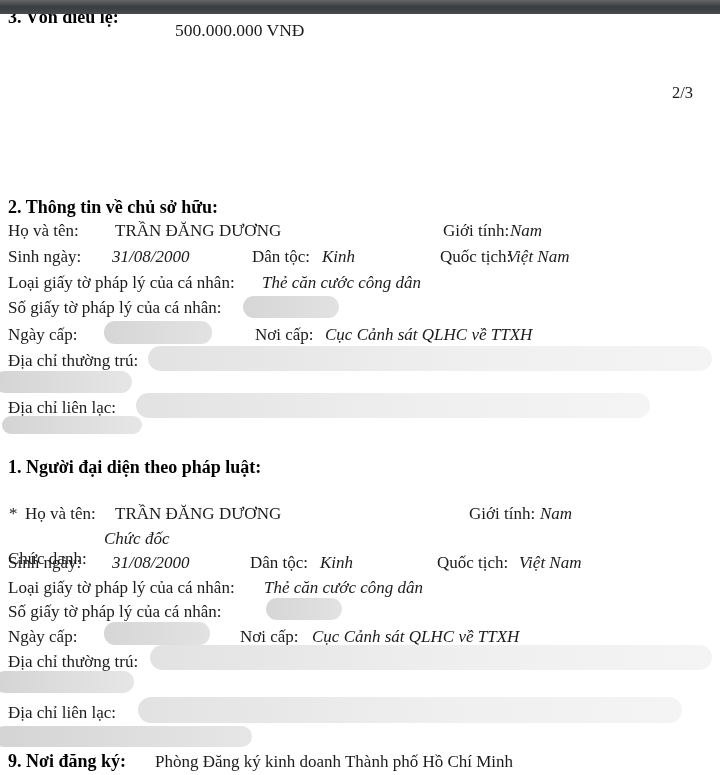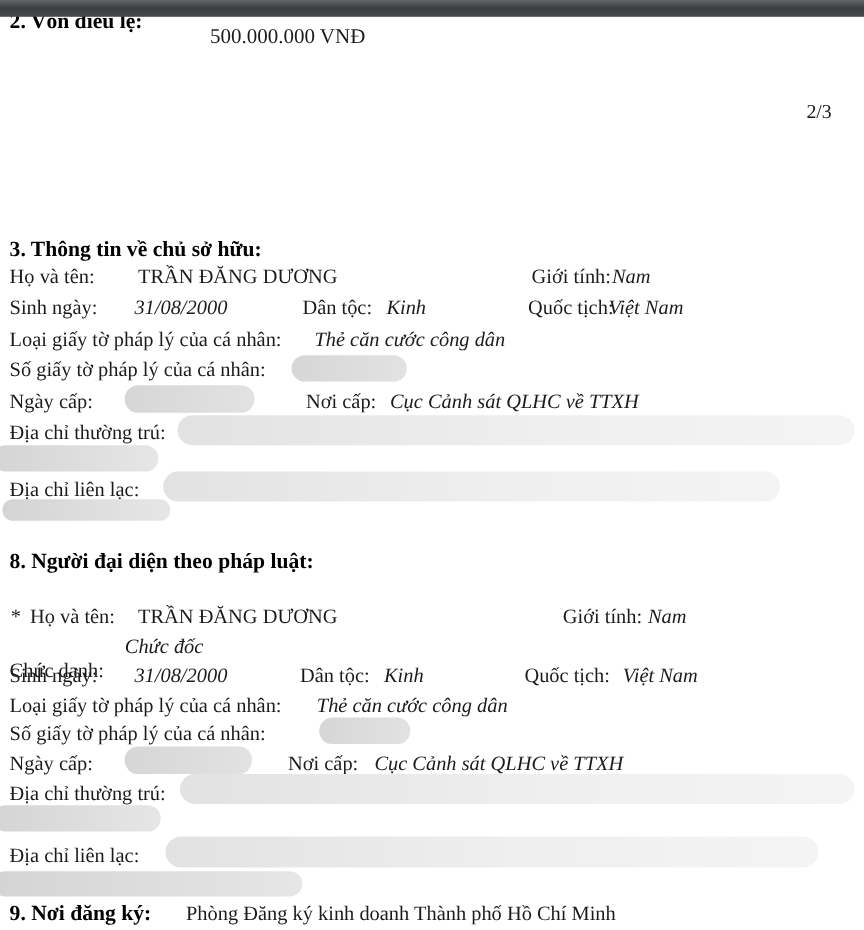--- a/index.html
+++ b/index.html
@@ -24,28 +24,28 @@
   .redact { position: absolute; border-radius: 11px; background: #d8d8d8; }
   .redact.small { background: linear-gradient(to right, #d6d6d6, #e2e2e2); }
   .redact.long  { background: linear-gradient(to right, #e2e2e2, #efefef 55%, #f4f4f4); border-radius: 13px; }
   .redact.left  { background: linear-gradient(to right, #d4d4d4, #e6e6e6); }
 </style>
 </head>
 <body>
 
 <div class="page">
 
-  <span class="t b" style="left:8px; top:7px;">2. Vốn điều lệ:</span>
+  <span class="t b" style="left:8px; top:7px;">3. Vốn điều lệ:</span>
   <span class="t" style="left:175px; top:20px; font-size:17.5px;">500.000.000 VNĐ</span>
 
   <span class="t" style="left:672px; top:83px; font-size:16.5px;">2/3</span>
 
   <div class="sep-bar"></div>
 
-  <span class="t b" style="left:8px; top:197px;">3. Thông tin về chủ sở hữu:</span>
+  <span class="t b" style="left:8px; top:197px;">2. Thông tin về chủ sở hữu:</span>
 
   <span class="t" style="left:8px;   top:221px;">Họ và tên:</span>
   <span class="t" style="left:115px; top:221px;">TRẦN ĐĂNG DƯƠNG</span>
   <span class="t" style="left:443px; top:221px;">Giới tính:</span>
   <span class="t i" style="left:510px; top:221px;">Nam</span>
 
   <span class="t" style="left:8px;   top:247px;">Sinh ngày:</span>
   <span class="t i" style="left:112px; top:247px;">31/08/2000</span>
   <span class="t" style="left:252px; top:247px;">Dân tộc:</span>
   <span class="t i" style="left:322px; top:247px;">Kinh</span>
@@ -64,21 +64,21 @@
   <span class="t i" style="left:325px; top:325px;">Cục Cảnh sát QLHC về TTXH</span>
 
   <span class="t" style="left:8px;   top:351px;">Địa chỉ thường trú:</span>
   <div class="redact long" style="left:148px; top:346px; width:564px; height:25px;"></div>
   <div class="redact left" style="left:-6px; top:371px; width:138px; height:22px;"></div>
 
   <span class="t" style="left:8px;   top:398px;">Địa chỉ liên lạc:</span>
   <div class="redact long" style="left:136px; top:393px; width:514px; height:25px;"></div>
   <div class="redact left" style="left:2px; top:416px; width:140px; height:18px;"></div>
 
-  <span class="t b" style="left:8px; top:457px;">8. Người đại diện theo pháp luật:</span>
+  <span class="t b" style="left:8px; top:457px;">1. Người đại diện theo pháp luật:</span>
 
   <span class="t" style="left:9px;  top:504px;">*</span>
   <span class="t" style="left:25px; top:504px;">Họ và tên:</span>
   <span class="t" style="left:115px; top:504px;">TRẦN ĐĂNG DƯƠNG</span>
   <span class="t" style="left:469px; top:504px;">Giới tính:</span>
   <span class="t i" style="left:540px; top:504px;">Nam</span>
 
   <span class="t" style="left:8px;   top:529px;margin-top:20px;">Chức danh:</span>
   <span class="t i" style="left:104px; top:529px;">Chức đốc</span>
 

